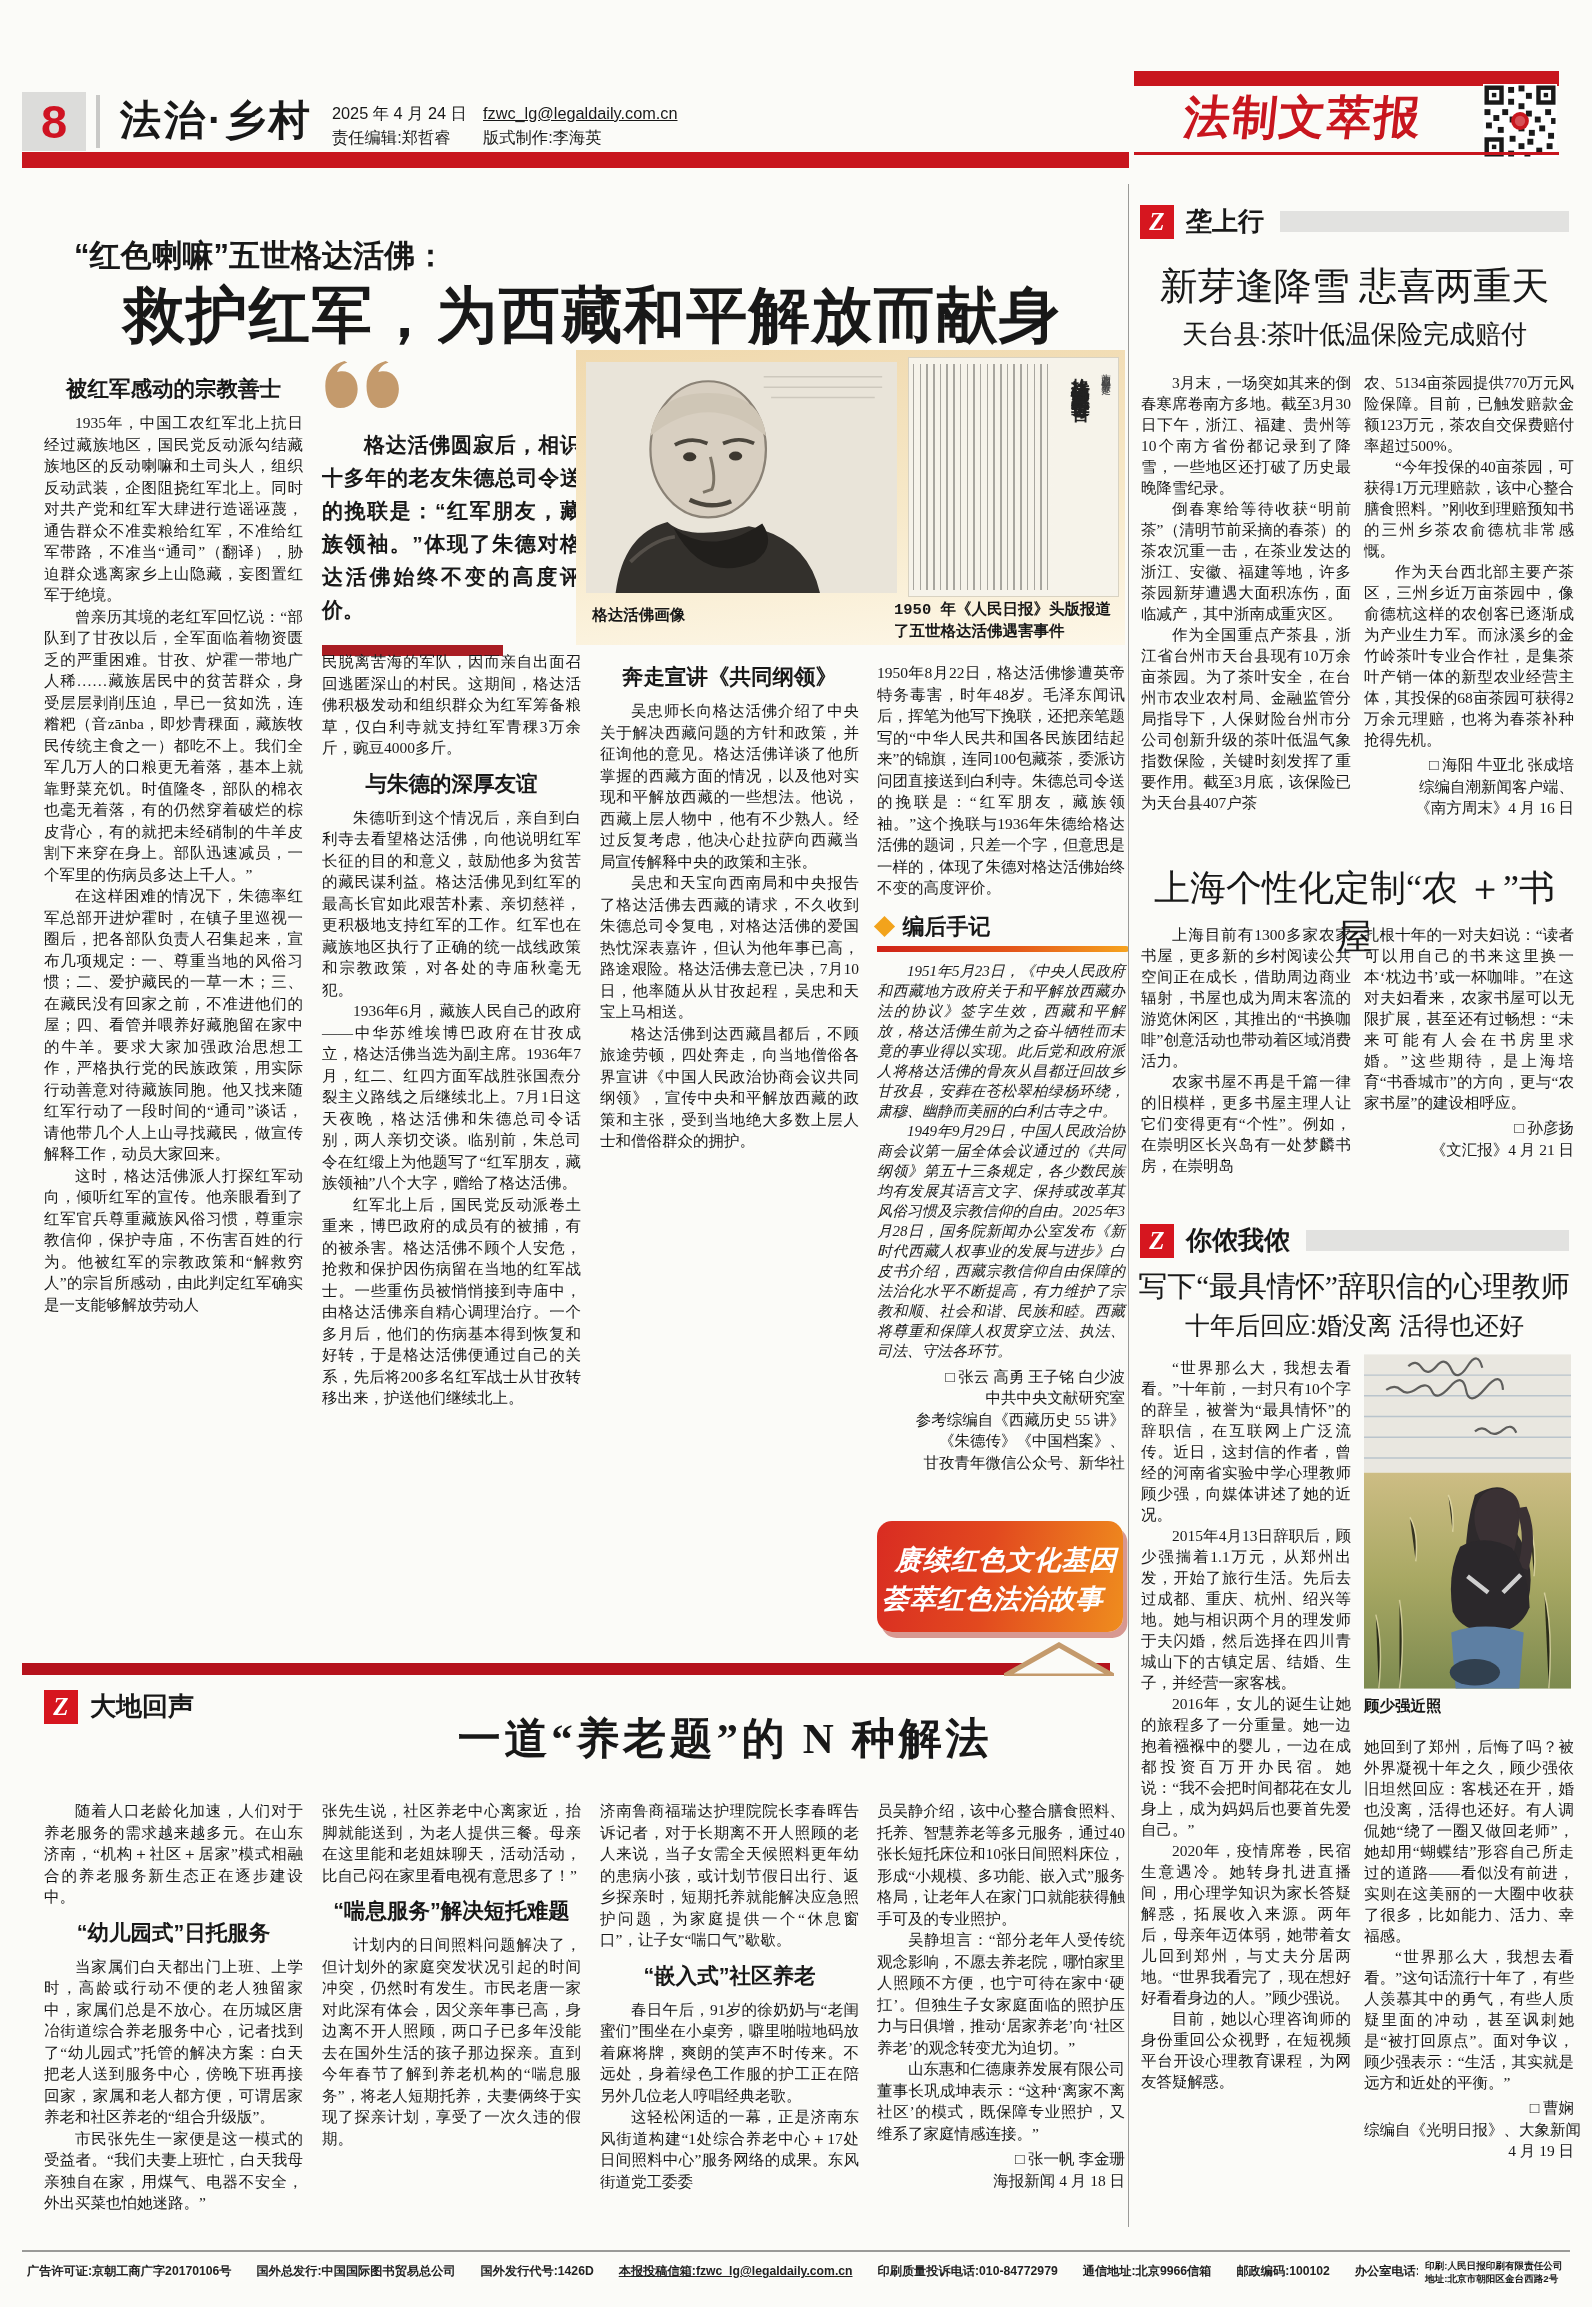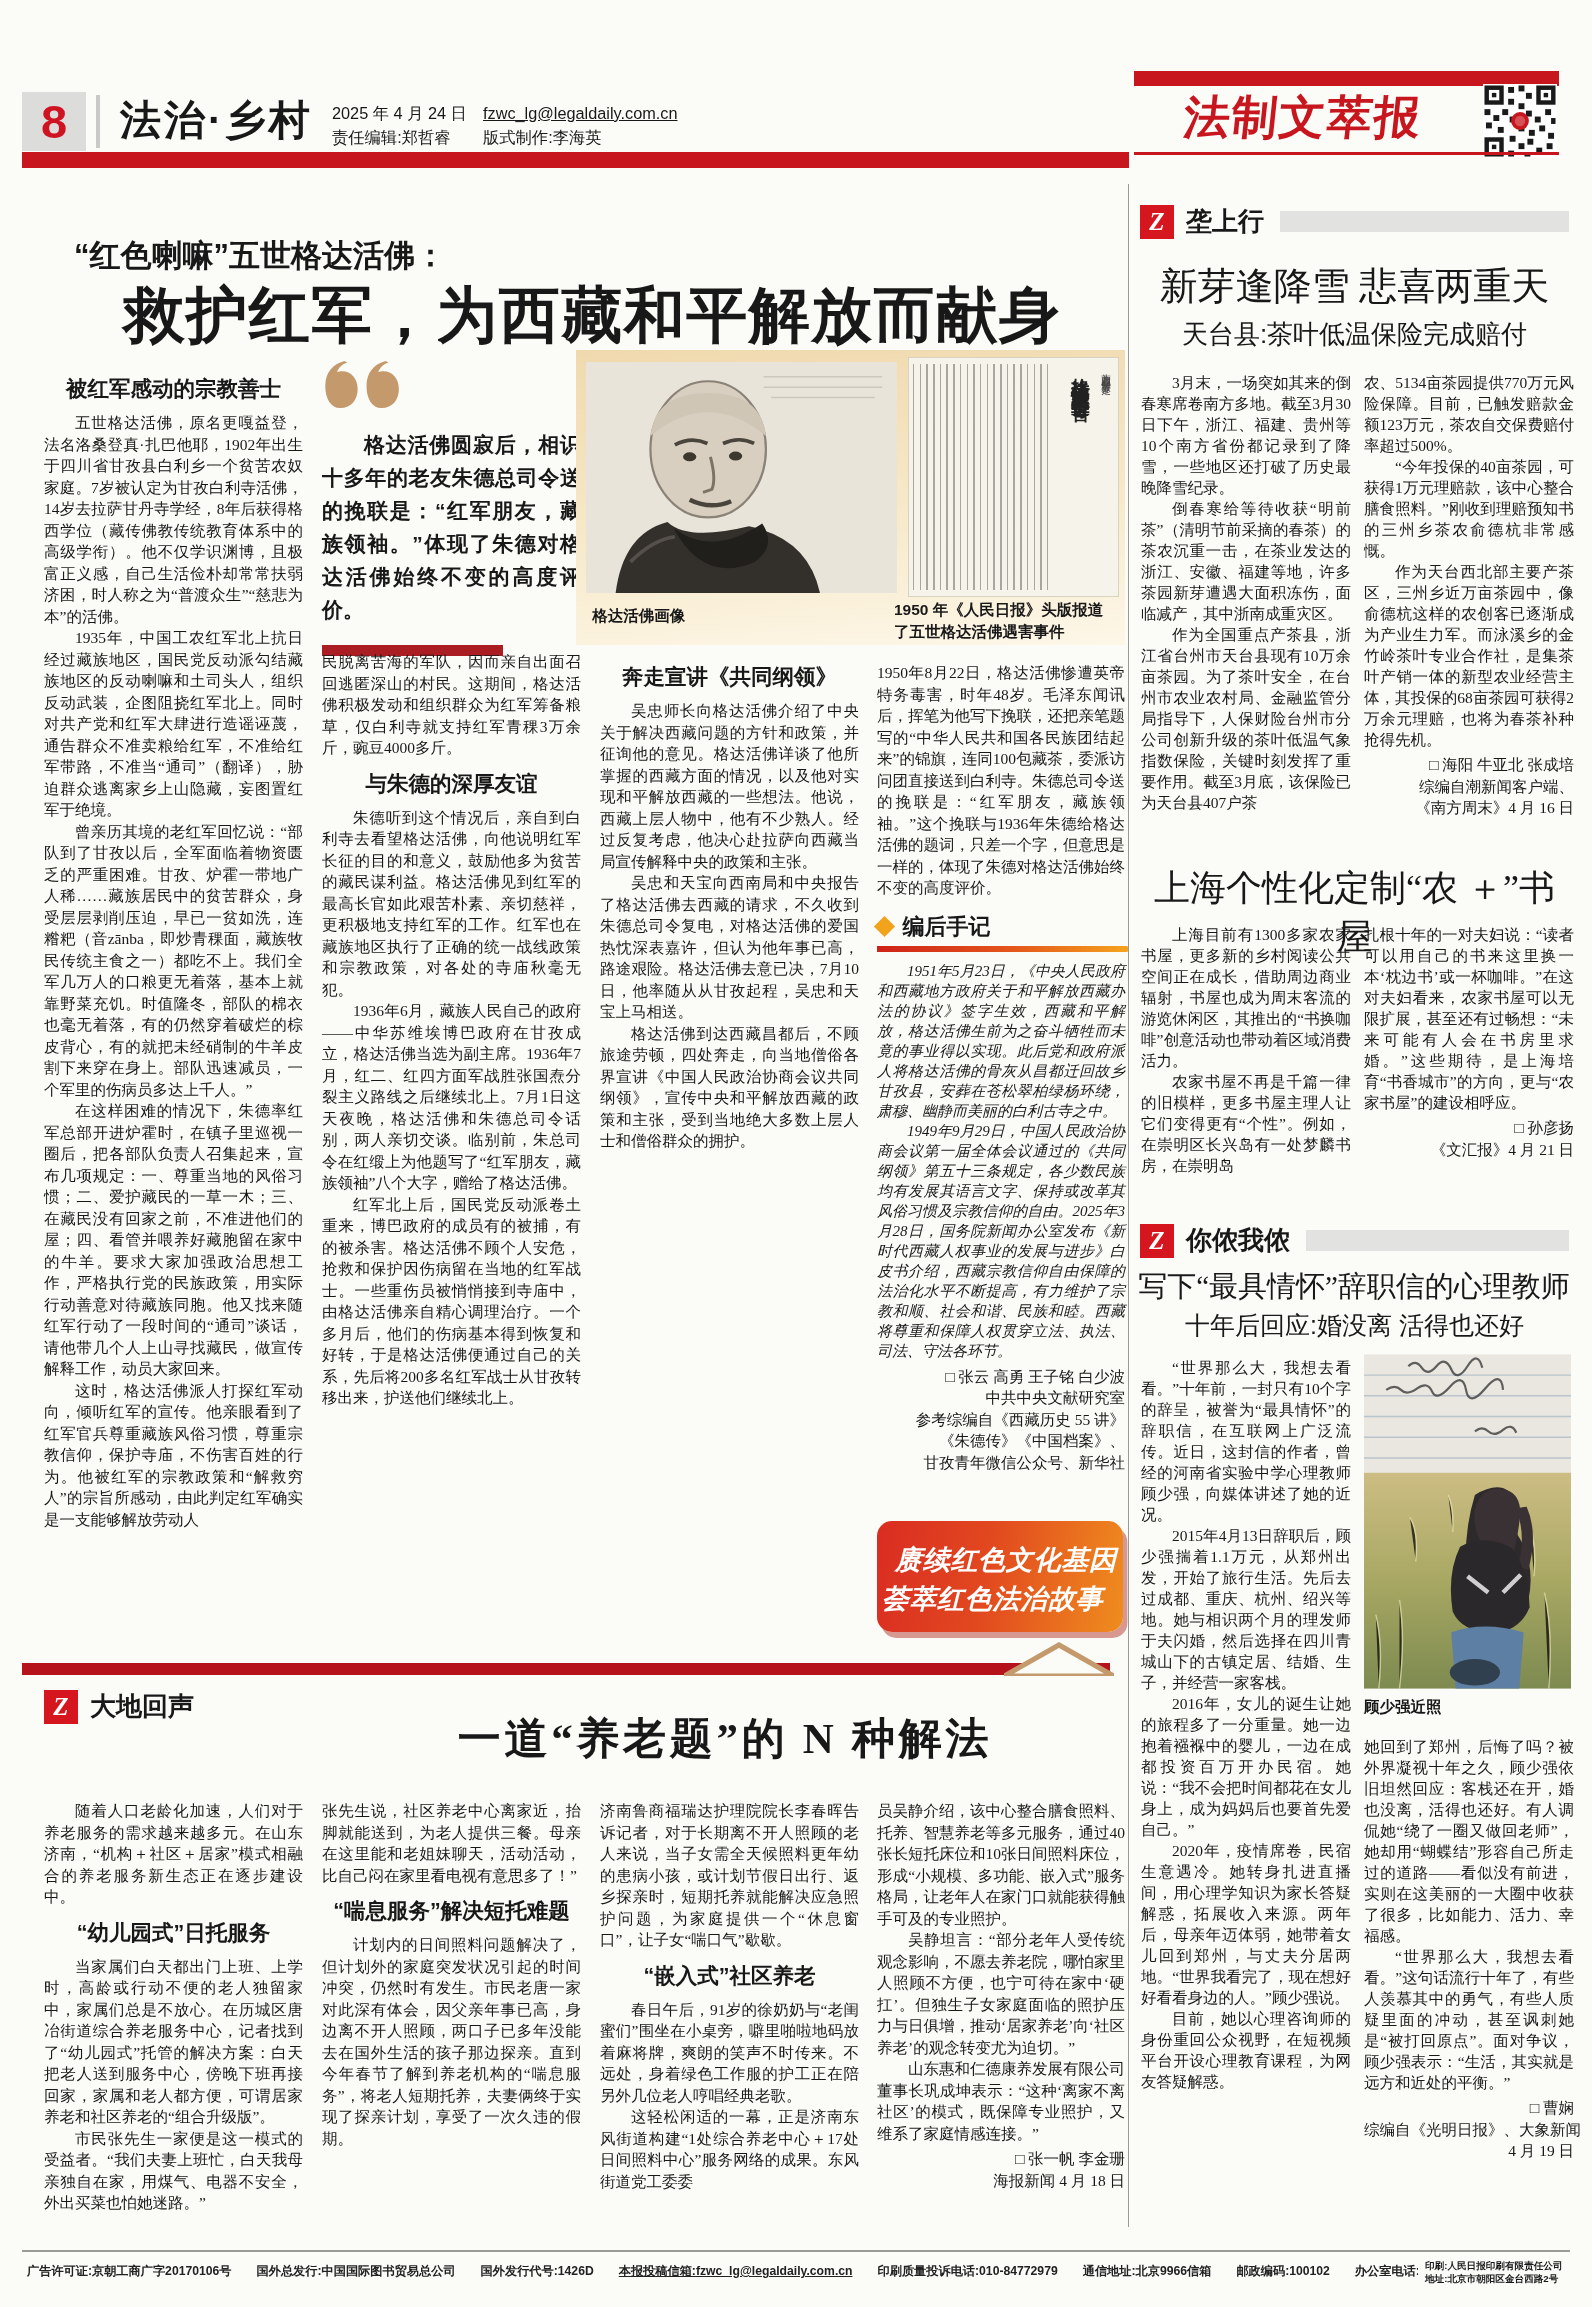--- a/index.html
+++ b/index.html
@@ -38,21 +38,21 @@
   .photo-panel{left:576px;top:350px;width:549px;height:295px;background:linear-gradient(175deg,#f0d9ae 0%,#f7e9c9 55%,#fdf7e8 100%);}
   .portrait{left:10.4px;top:12px;width:311px;height:231px;}
   .clip{left:332px;top:7.4px;width:209px;height:238px;background:#f6f3ea;border:0.7px solid #d8d2c2;overflow:hidden;}
   .clip-lines{position:absolute;left:4.4px;top:6px;width:141px;height:226px;opacity:.5;
       background:repeating-linear-gradient(90deg,#5c5c57 0 1.5px,transparent 1.5px 6.7px),
                  repeating-linear-gradient(0deg,transparent 0 7.4px,rgba(246,243,234,.55) 7.4px 9.6px);}
   .clip-head{position:absolute;right:25px;top:4.4px;height:222px;writing-mode:vertical-rl;
       font-weight:bold;font-size:18.5px;letter-spacing:2.2px;color:#222;}
   .clip-side{position:absolute;right:6px;top:7.4px;height:215px;writing-mode:vertical-rl;
       font-size:9.6px;letter-spacing:1.5px;color:#444;}
-  .cap{position:absolute;font-family:Liberation Sans, sans-serif;font-weight:bold;font-size:15.5px;line-height:22px;}
+  .cap{position:absolute;font-family:Liberation Mono, monospace;font-weight:bold;font-size:15.5px;line-height:22px;}
   
   .note-marker{display:flex;align-items:center;margin:13.3px 0 4.4px 0;}
   .diamond{width:15px;height:15px;background:#f2a31c;transform:rotate(45deg);margin-right:10.4px;flex:0 0 auto;}
   .note-title{font-family:"Liberation Sans","DejaVu Sans",sans-serif;font-weight:bold;font-size:22px;}
   .note-rule{width:252px;height:6px;background:linear-gradient(90deg,#cf2218 0%,#e4581b 55%,#f6a41f 100%);
              border-radius:0 4.4px 4.4px 0;margin:4.4px 0 9px 0;}
   .col p.note{font-style:italic;font-size:15px;line-height:20px;}
   .credits{font-size:15.5px;line-height:21.5px;text-align:right;margin-top:4.4px;}
   .credits div{white-space:nowrap;}
   .badge-box{left:877px;top:1521px;width:246px;height:111px;border-radius:15px;
@@ -150,21 +150,20 @@
     </svg>
   </div>
   <div class="abs redbar-left"></div>
   <div class="abs redline-rt"></div>
 
   <div class="abs kicker hei">“红色喇嘛”五世格达活佛：</div>
   <div class="abs main-headline serif">救护红军，为西藏和平解放而献身</div>
 
   <div class="col" style="left:44px;top:366px;height:1304px;">
     <div class="subhead" style="margin-top:8px;">被红军感动的宗教善士</div>
-    <p>五世格达活佛，原名更嘎益登，法名洛桑登真·扎巴他耶，1902年出生于四川省甘孜县白利乡一个贫苦农奴家庭。7岁被认定为甘孜白利寺活佛，14岁去拉萨甘丹寺学经，8年后获得格西学位（藏传佛教传统教育体系中的高级学衔）。他不仅学识渊博，且极富正义感，自己生活俭朴却常常扶弱济困，时人称之为“普渡众生”“慈悲为本”的活佛。</p>
     <p>1935年，中国工农红军北上抗日经过藏族地区，国民党反动派勾结藏族地区的反动喇嘛和土司头人，组织反动武装，企图阻挠红军北上。同时对共产党和红军大肆进行造谣诬蔑，通告群众不准卖粮给红军，不准给红军带路，不准当“通司”（翻译），胁迫群众逃离家乡上山隐藏，妄图置红军于绝境。</p>
     <p>曾亲历其境的老红军回忆说：“部队到了甘孜以后，全军面临着物资匮乏的严重困难。甘孜、炉霍一带地广人稀……藏族居民中的贫苦群众，身受层层剥削压迫，早已一贫如洗，连糌粑（音zānba，即炒青稞面，藏族牧民传统主食之一）都吃不上。我们全军几万人的口粮更无着落，基本上就靠野菜充饥。时值隆冬，部队的棉衣也毫无着落，有的仍然穿着破烂的棕皮背心，有的就把未经硝制的牛羊皮割下来穿在身上。部队迅速减员，一个军里的伤病员多达上千人。”</p>
     <p>在这样困难的情况下，朱德率红军总部开进炉霍时，在镇子里巡视一圈后，把各部队负责人召集起来，宣布几项规定：一、尊重当地的风俗习惯；二、爱护藏民的一草一木；三、在藏民没有回家之前，不准进他们的屋；四、看管并喂养好藏胞留在家中的牛羊。要求大家加强政治思想工作，严格执行党的民族政策，用实际行动善意对待藏族同胞。他又找来随红军行动了一段时间的“通司”谈话，请他带几个人上山寻找藏民，做宣传解释工作，动员大家回来。</p>
     <p>这时，格达活佛派人打探红军动向，倾听红军的宣传。他亲眼看到了红军官兵尊重藏族风俗习惯，尊重宗教信仰，保护寺庙，不伤害百姓的行为。他被红军的宗教政策和“解救穷人”的宗旨所感动，由此判定红军确实是一支能够解放劳动人</p>
   </div>
 
   <div class="abs pullquote">
     <span class="pq-icon">
       <svg width="89" height="53" viewBox="0 0 120 72">
         <g fill="#c49a6c">

